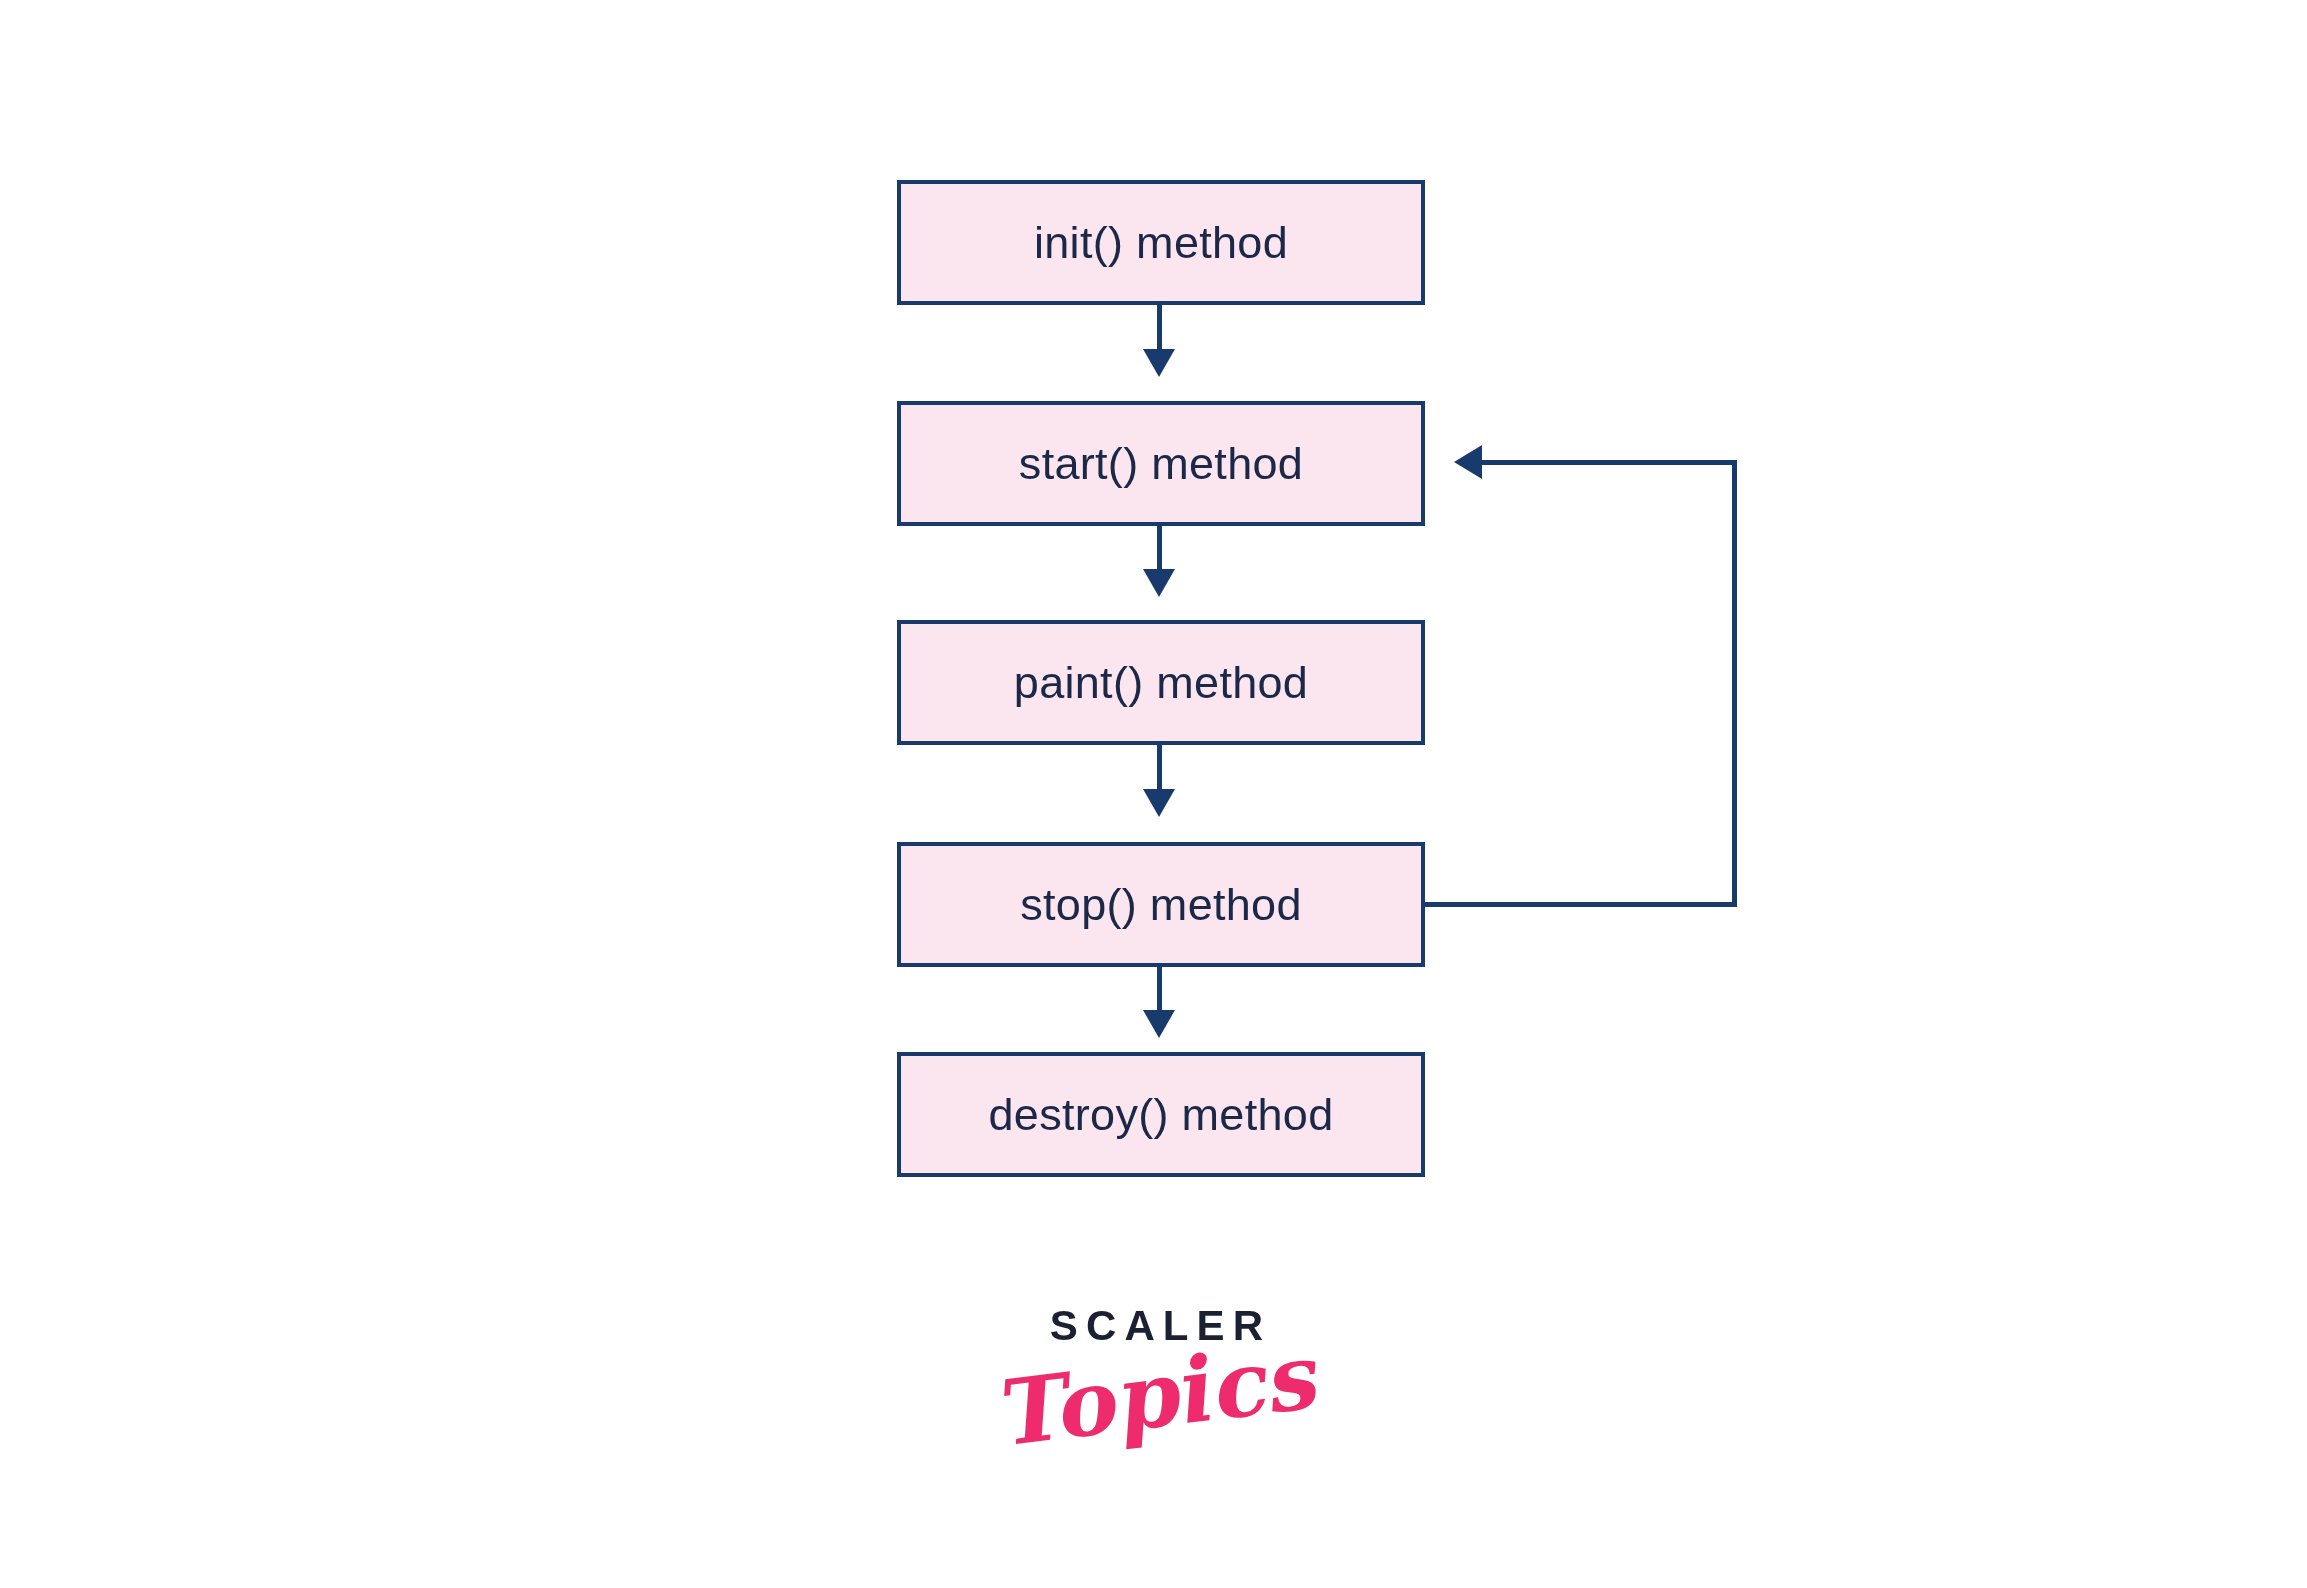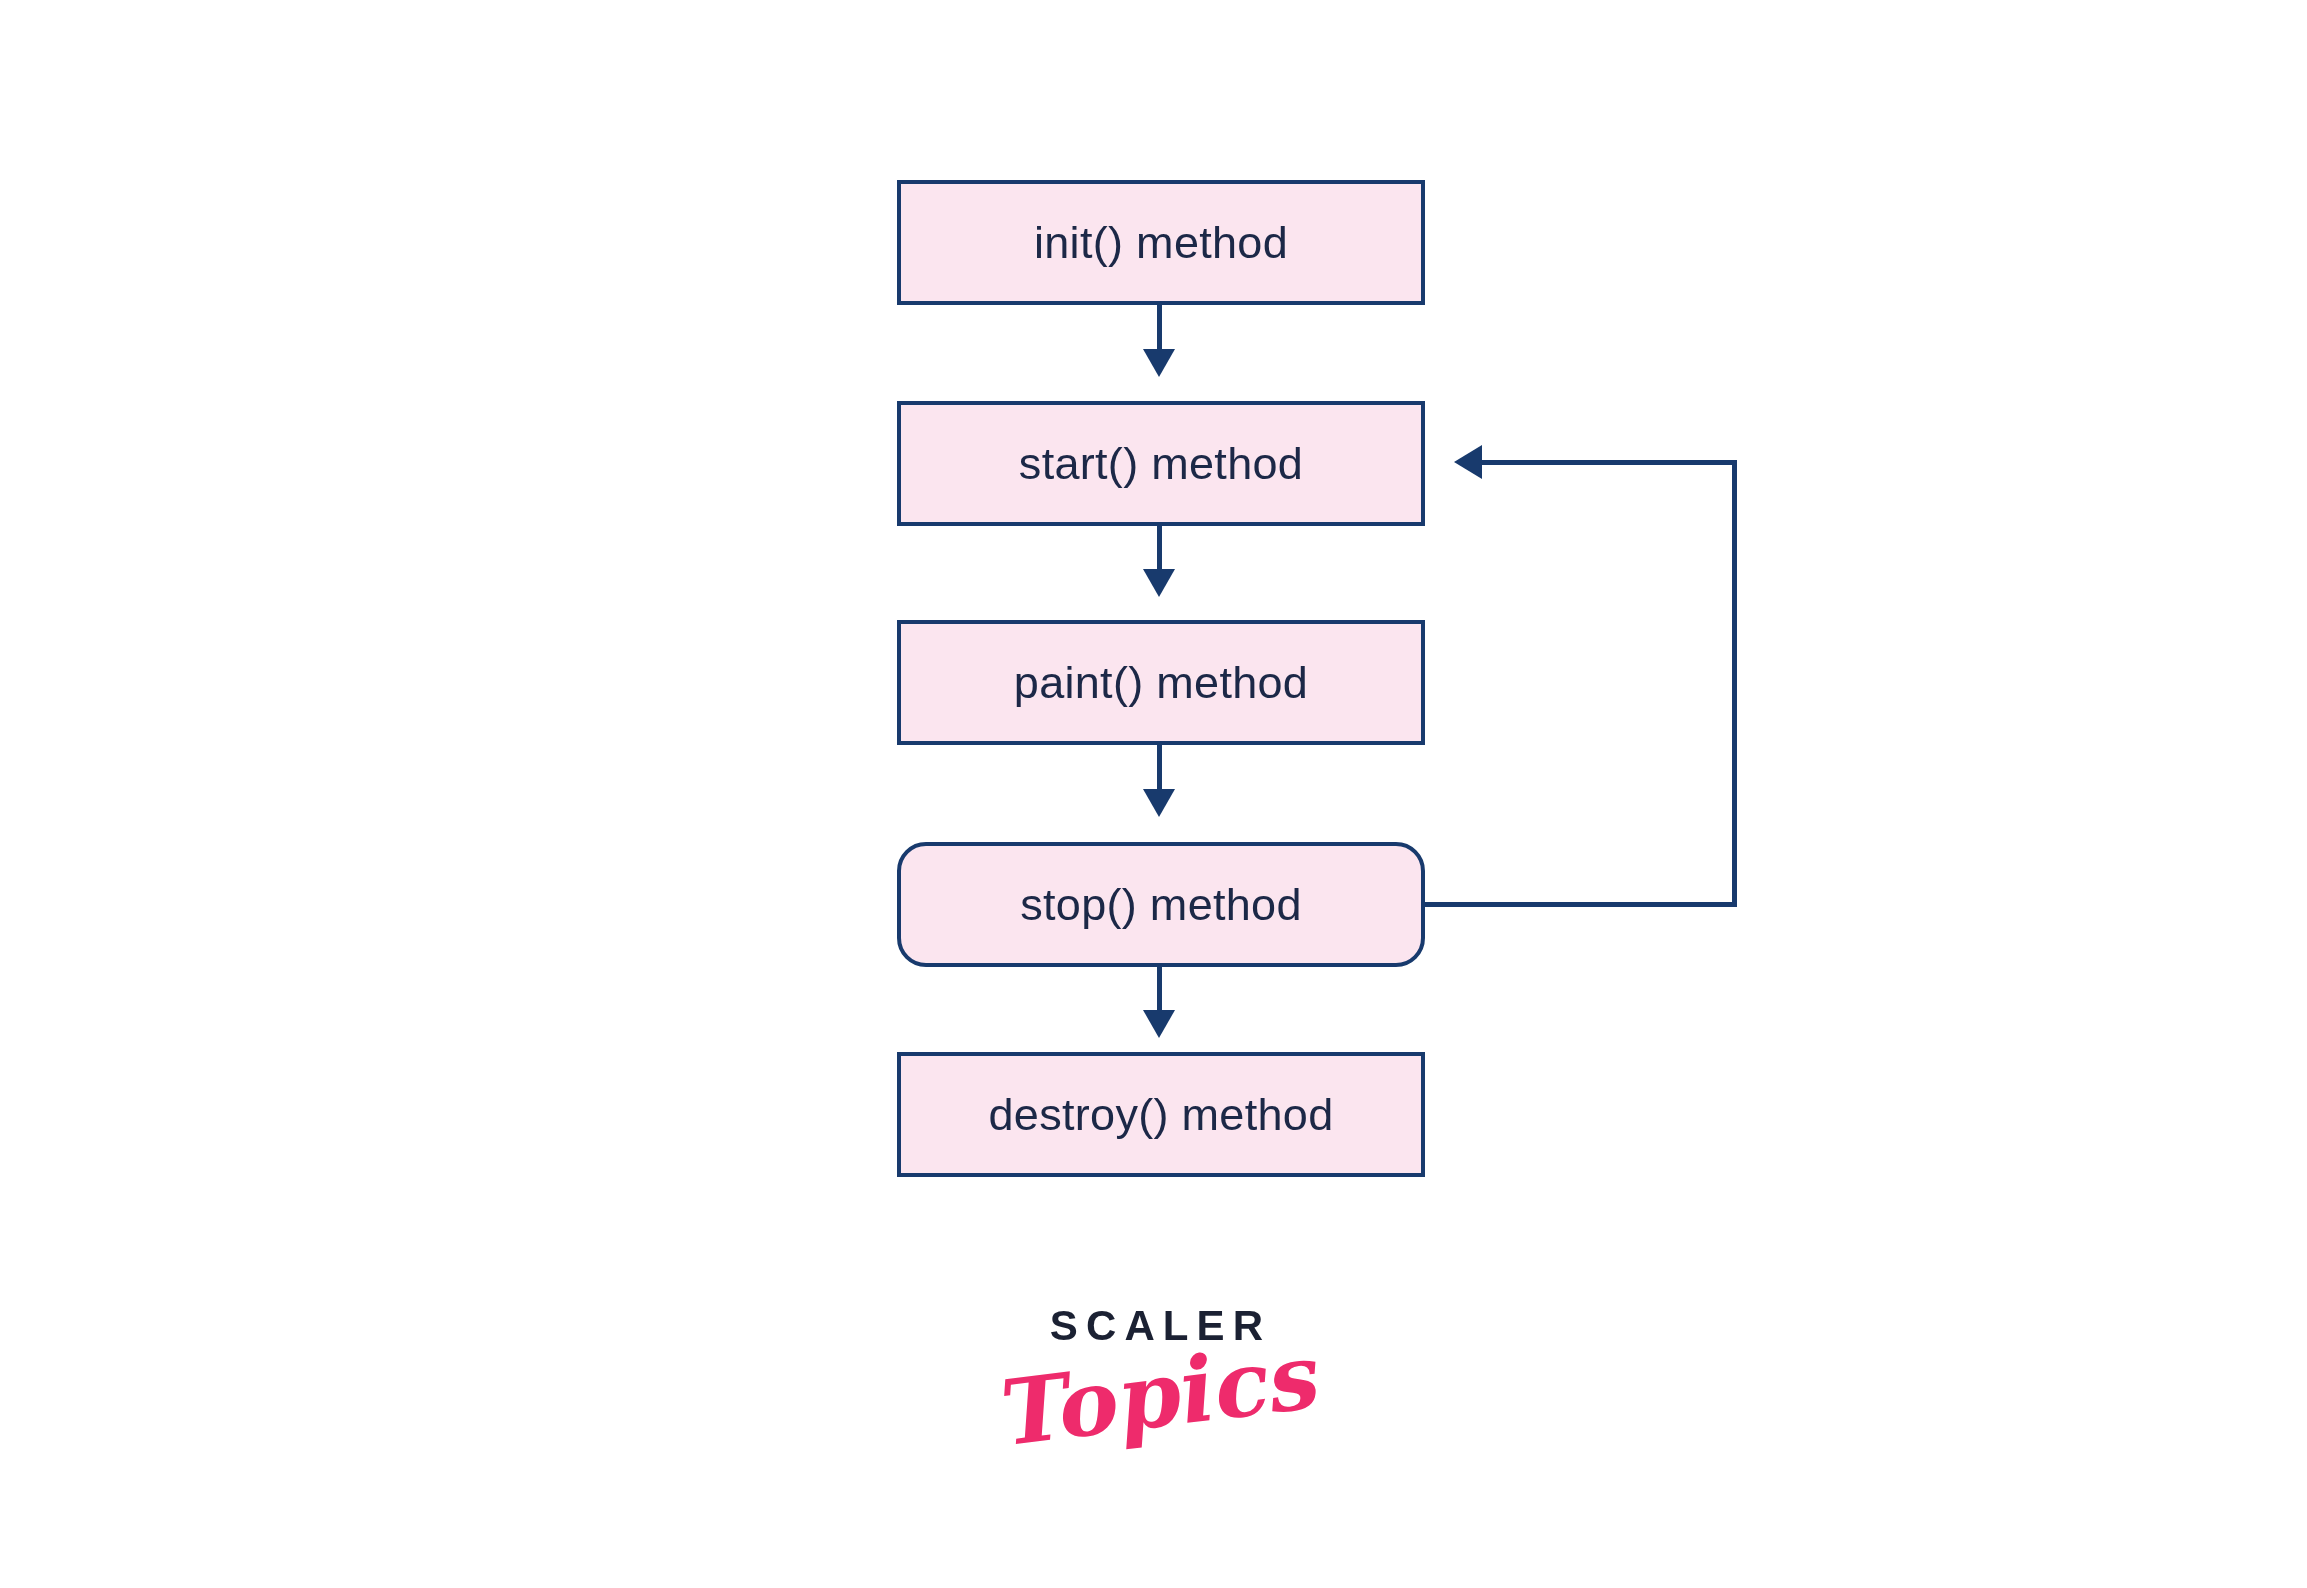--- a/index.html
+++ b/index.html
@@ -81,21 +81,21 @@
   </div>
 
   <div class="node" style="top:180px;">
     <span class="node-label">init() method</span>
   </div>
 
   <div class="node" style="top:620px;">
     <span class="node-label">paint() method</span>
   </div>
 
-  <div class="node" style="top:842px;border-radius:29px;">
+  <div class="node" style="top:842px;">
     <span class="node-label">stop() method</span>
   </div>
 
   <div class="node" style="top:1052px;">
     <span class="node-label">destroy() method</span>
   </div>
 
   <div class="vline" style="left:1157px;top:305px;height:46px;"></div>
   <div class="arrowhead-down" style="left:1143px;top:349px;"></div>
 

